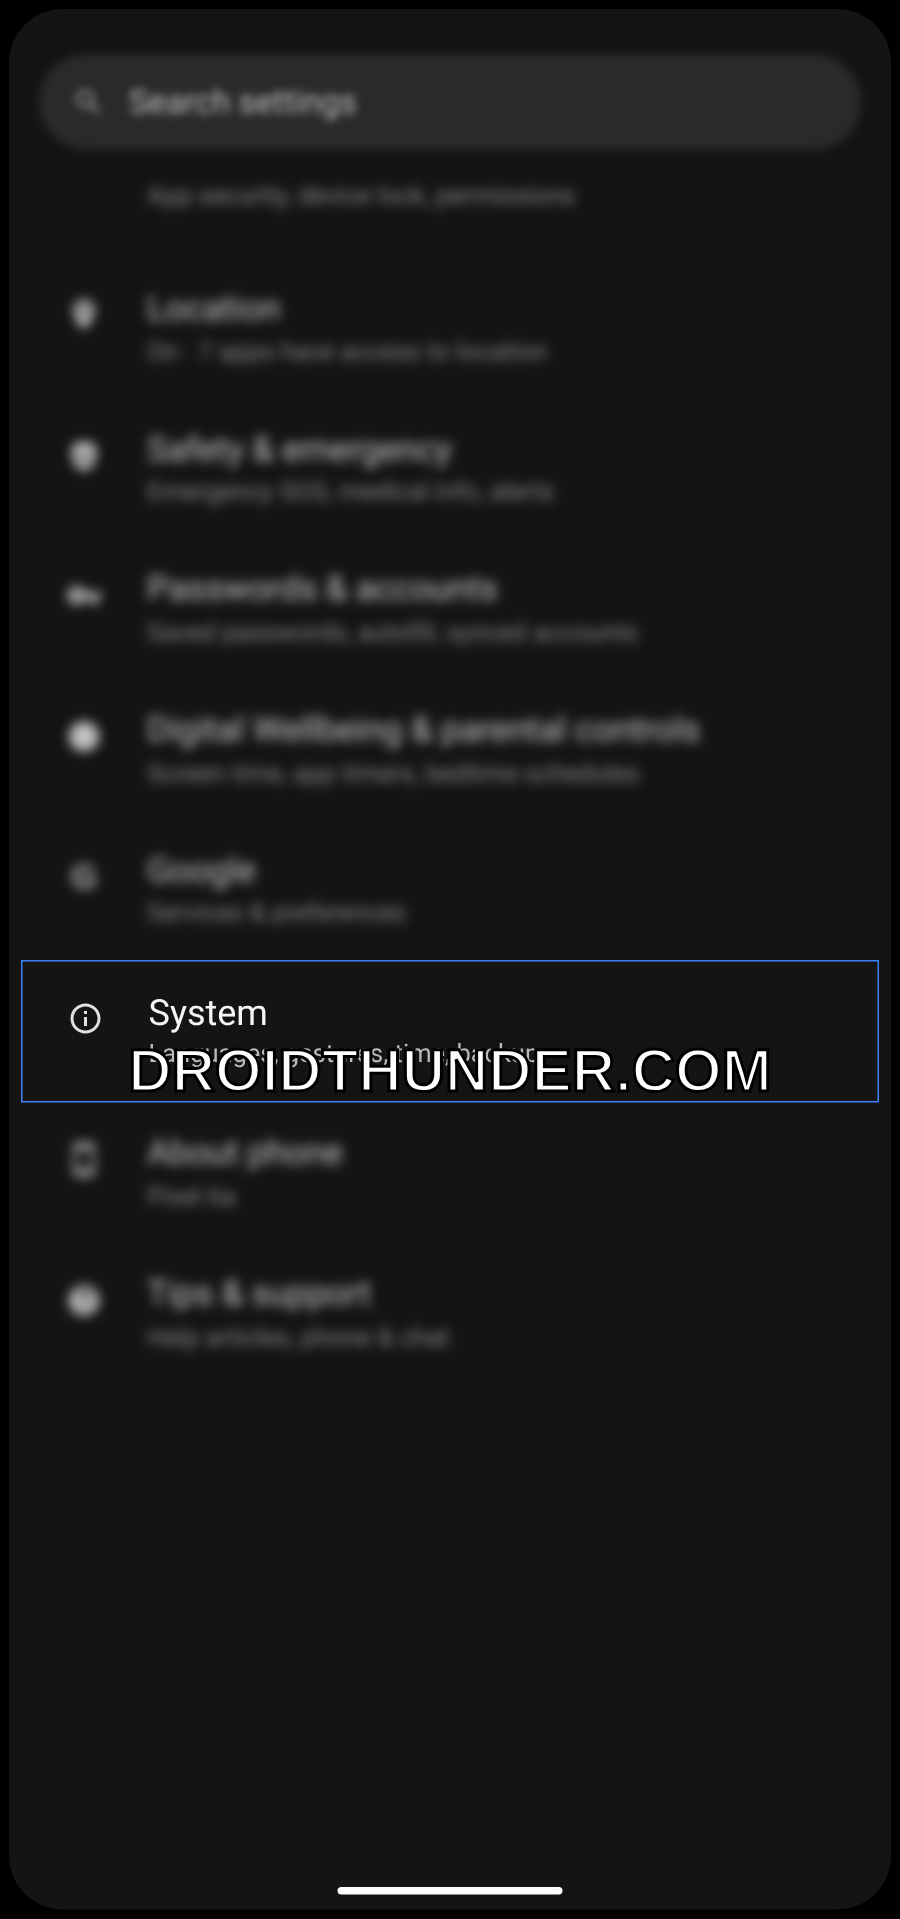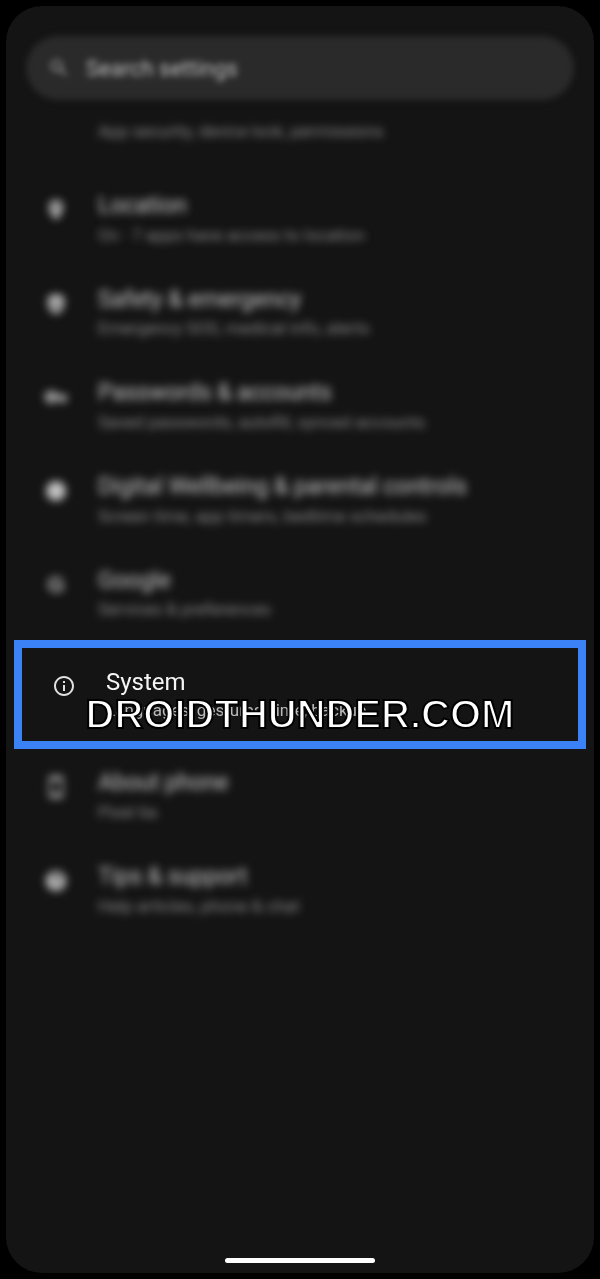--- a/index.html
+++ b/index.html
@@ -87,21 +87,21 @@
     }
     .partial-item {
       display: flex;
       align-items: flex-start;
       padding: 0 10px 20px 16px;
     }
     .partial-item .icon-wrap {
       visibility: hidden;
     }
     .highlighted {
-      border: 8px solid #3b82f6;
+      border: 1px solid #3b82f6;
       filter: none;
       margin-left: -12px;
       margin-right: -12px;
       padding-left: 28px;
       padding-right: 22px;
       background: #141414;
     }
     .highlighted .item-title {
       font-size: 24px;
       margin-bottom: 2px;

